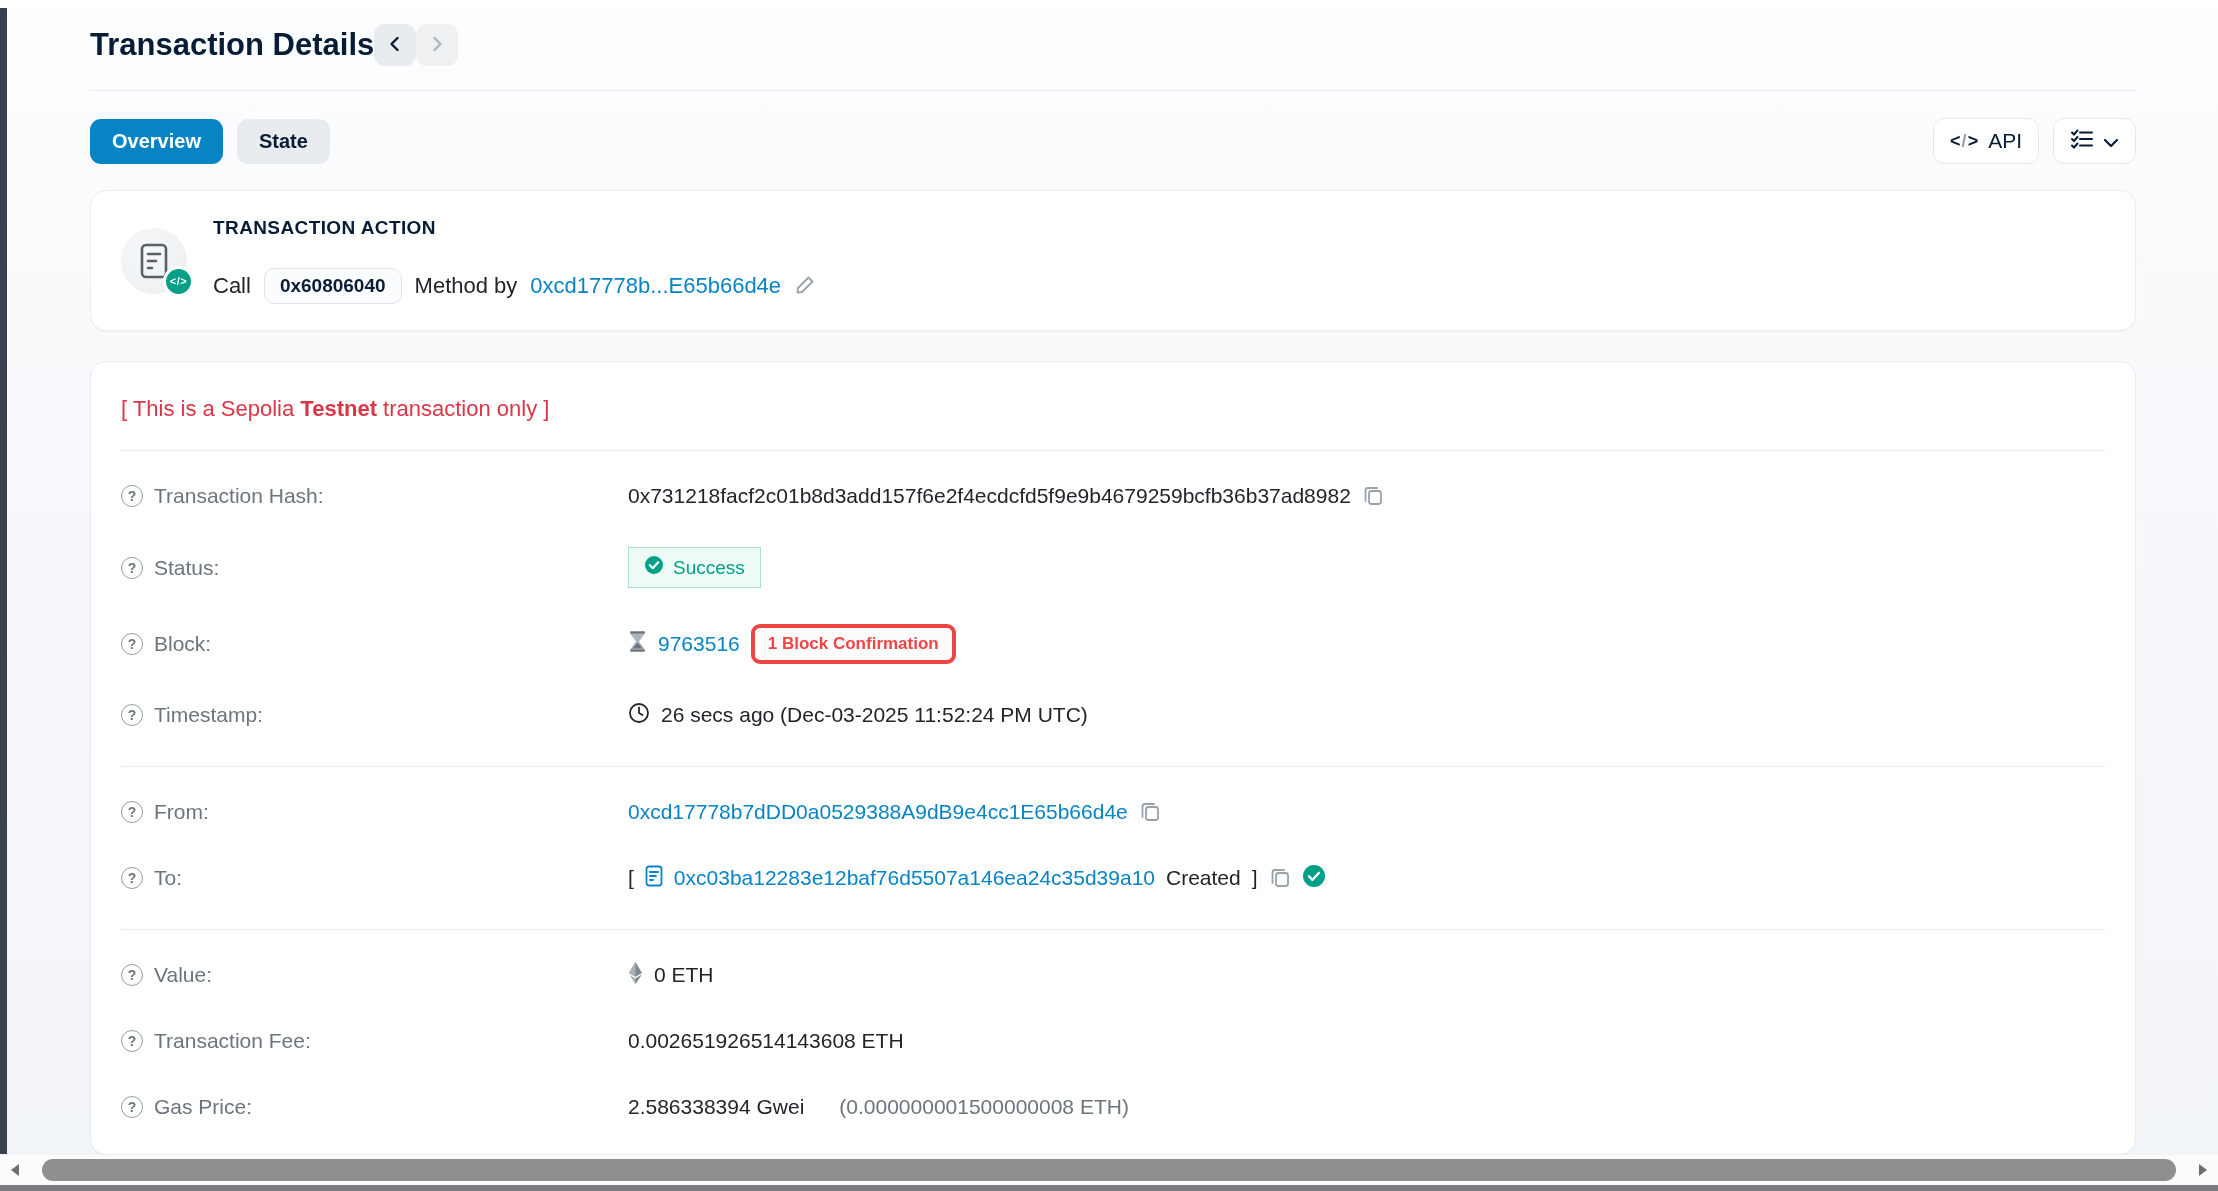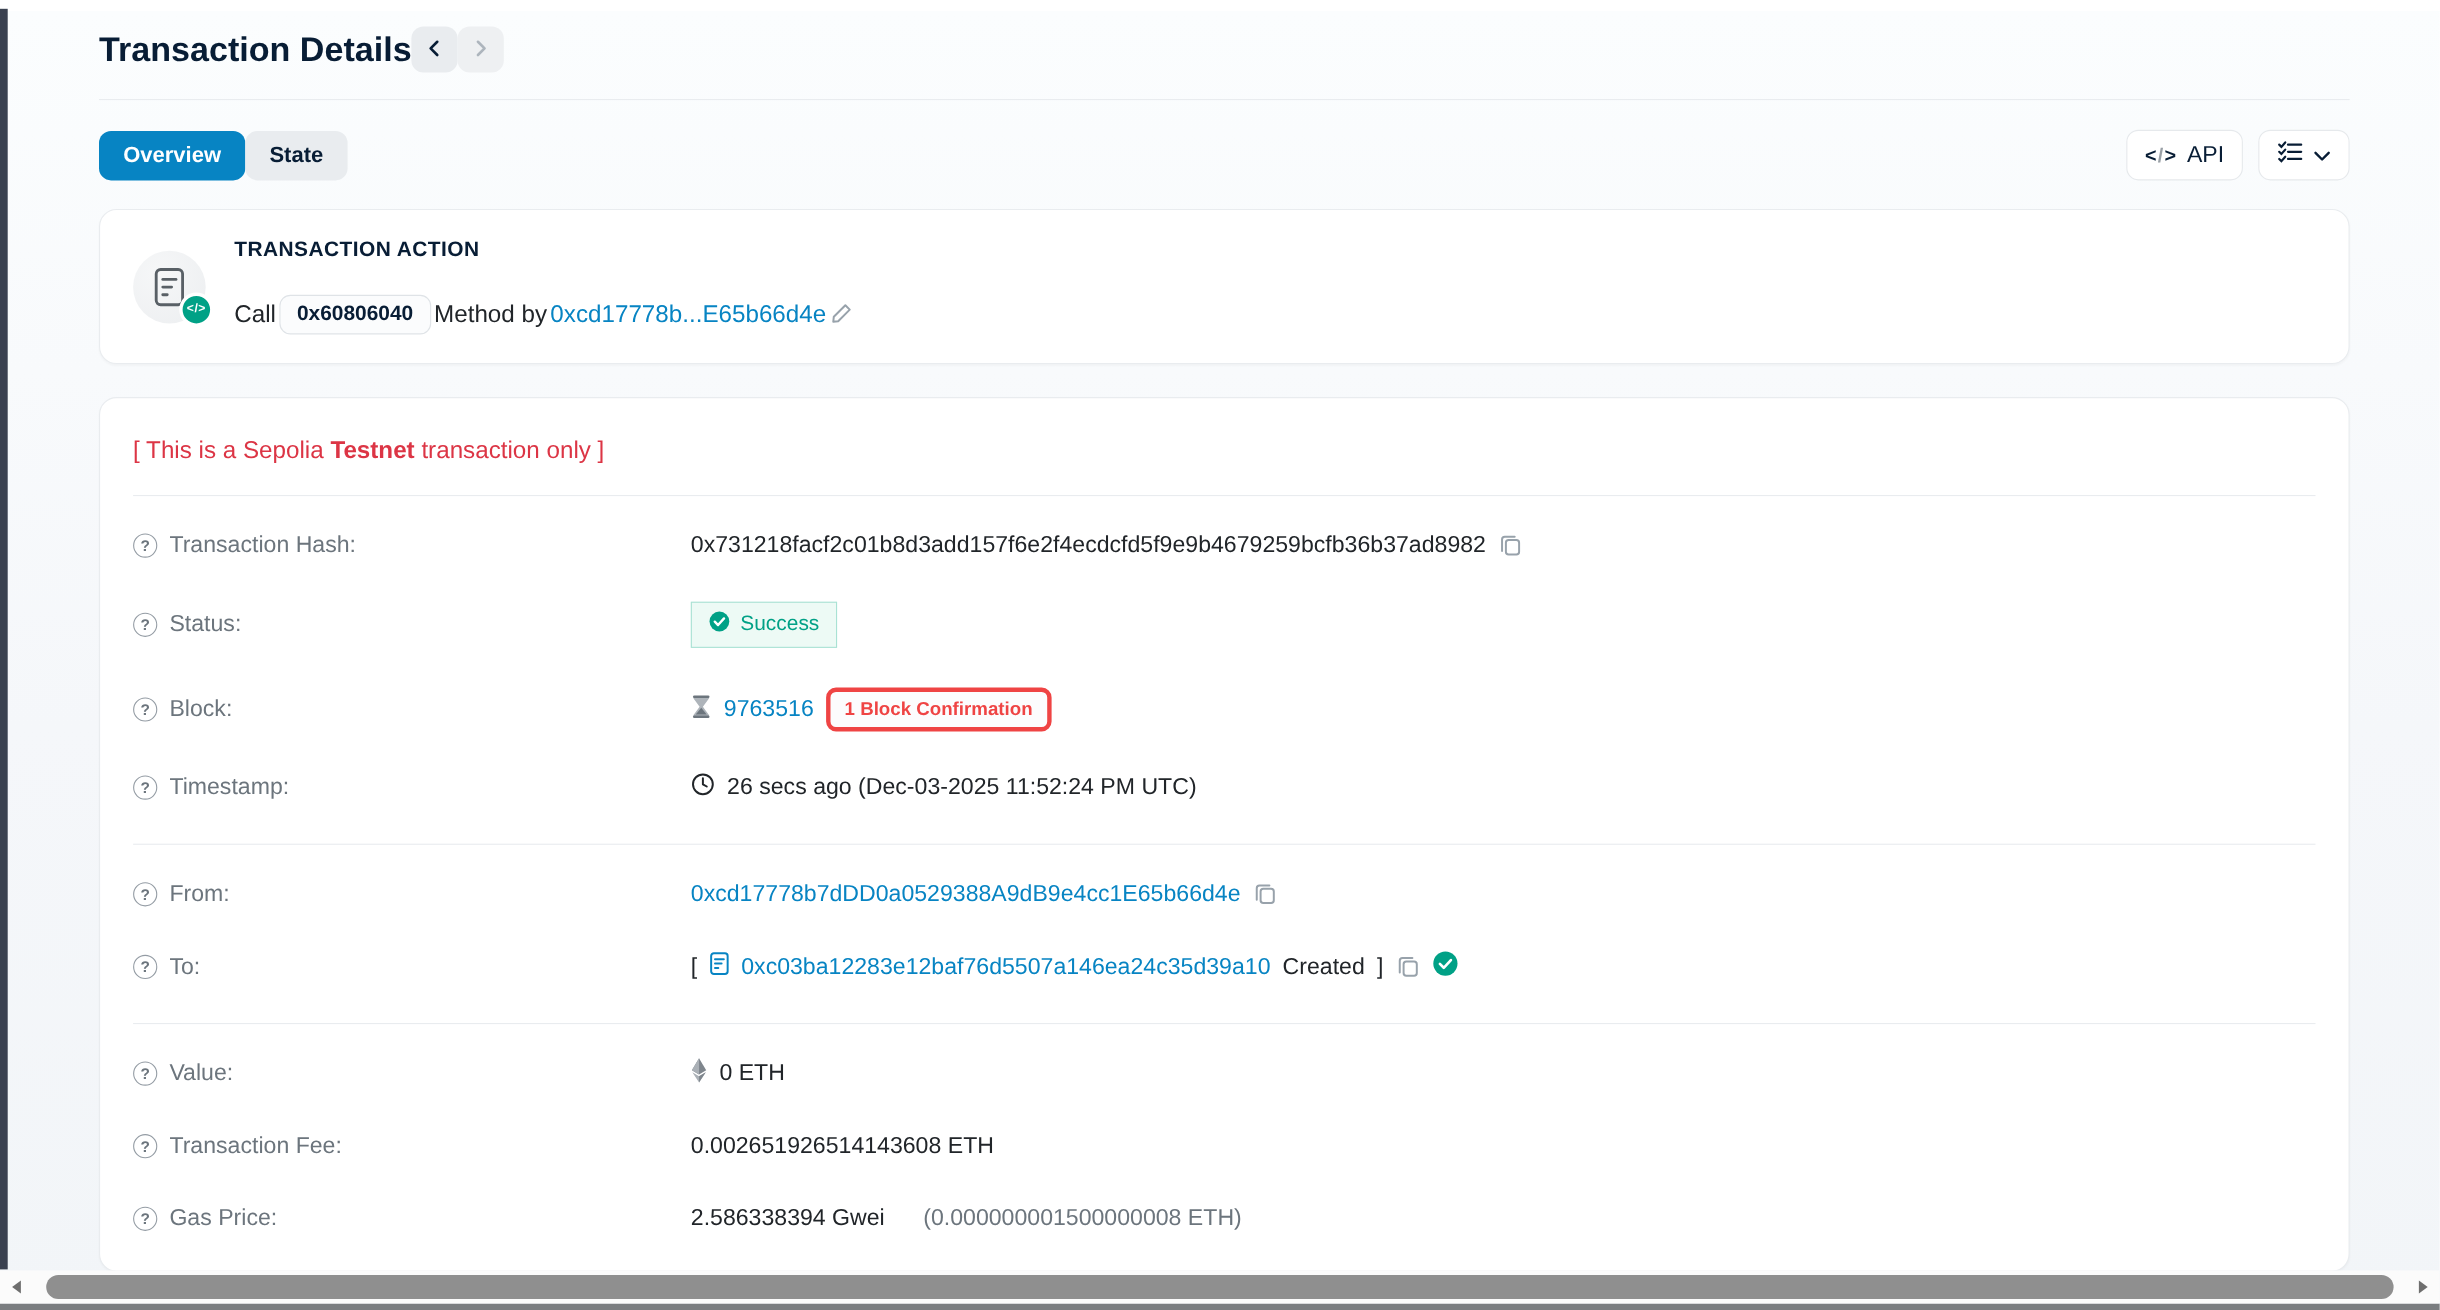--- a/index.html
+++ b/index.html
@@ -24,21 +24,21 @@
   .nav-btn {
     width:42px; height:42px; border-radius:11px; border:none;
     background:#e9ecef; display:flex; align-items:center; justify-content:center;
     cursor:pointer;
   }
   .nav-btn.disabled { background:#eef0f2; }
   .title-divider { border:0; border-top:1px solid #e9ecef; margin-top:24px; }
 
   
   .tabs-row { display:flex; align-items:center; justify-content:space-between; margin-top:27px; }
-  .tabs { display:flex; }
+  .tabs { display:flex; gap:14px; }
   .tab {
     border:none; border-radius:11px; padding:11px 22px; font-size:20px; font-weight:700;
     cursor:pointer; font-family:inherit;
   }
   .tab.active { background:#0784c3; color:#ffffff; }
   .tab.idle { background:#e9ecef; color:#081d35; }
   .toolbar { display:flex; gap:14px; }
   .btn-white {
     display:inline-flex; align-items:center; gap:9px; background:#ffffff;
     border:1px solid #e6e9ec; border-radius:11px; padding:9px 16px; height:46px;
@@ -58,21 +58,21 @@
     width:66px; height:66px; border-radius:50%;
     background:radial-gradient(circle at 35% 30%,#f6f7f8,#eceef0);
     display:flex; align-items:center; justify-content:center;
   }
   .code-badge {
     position:absolute; right:-7px; bottom:-3px; width:31px; height:31px; border-radius:50%;
     background:#00a186; border:3px solid #ffffff; color:#fff; font-size:11px; font-weight:700;
     display:flex; align-items:center; justify-content:center; letter-spacing:.5px;
   }
   .action-heading { font-size:19px; font-weight:700; color:#081d35; letter-spacing:.4px; }
-  .action-line { display:flex; align-items:center; gap:3px; margin-top:29px; font-size:22px; }
+  .action-line { display:flex; align-items:center; gap:13px; margin-top:29px; font-size:22px; }
   .sig-badge {
     border:1px solid #dfe3e7; background:#fbfcfd; border-radius:10px;
     padding:6px 15px; font-weight:700; font-size:19px; color:#081d35;
   }
   .link { color:#0784c3; text-decoration:none; cursor:pointer; }
 
   .main-card { margin-top:30px; padding:28px 30px 32px 30px; }
   .notice { font-size:22px; color:#dc3545; padding:6px 0 2px 0; }
   .notice b { font-weight:700; }
   .group-div { border:0; border-top:1px solid #e9ecef; margin:26px 0 30px 0; }

